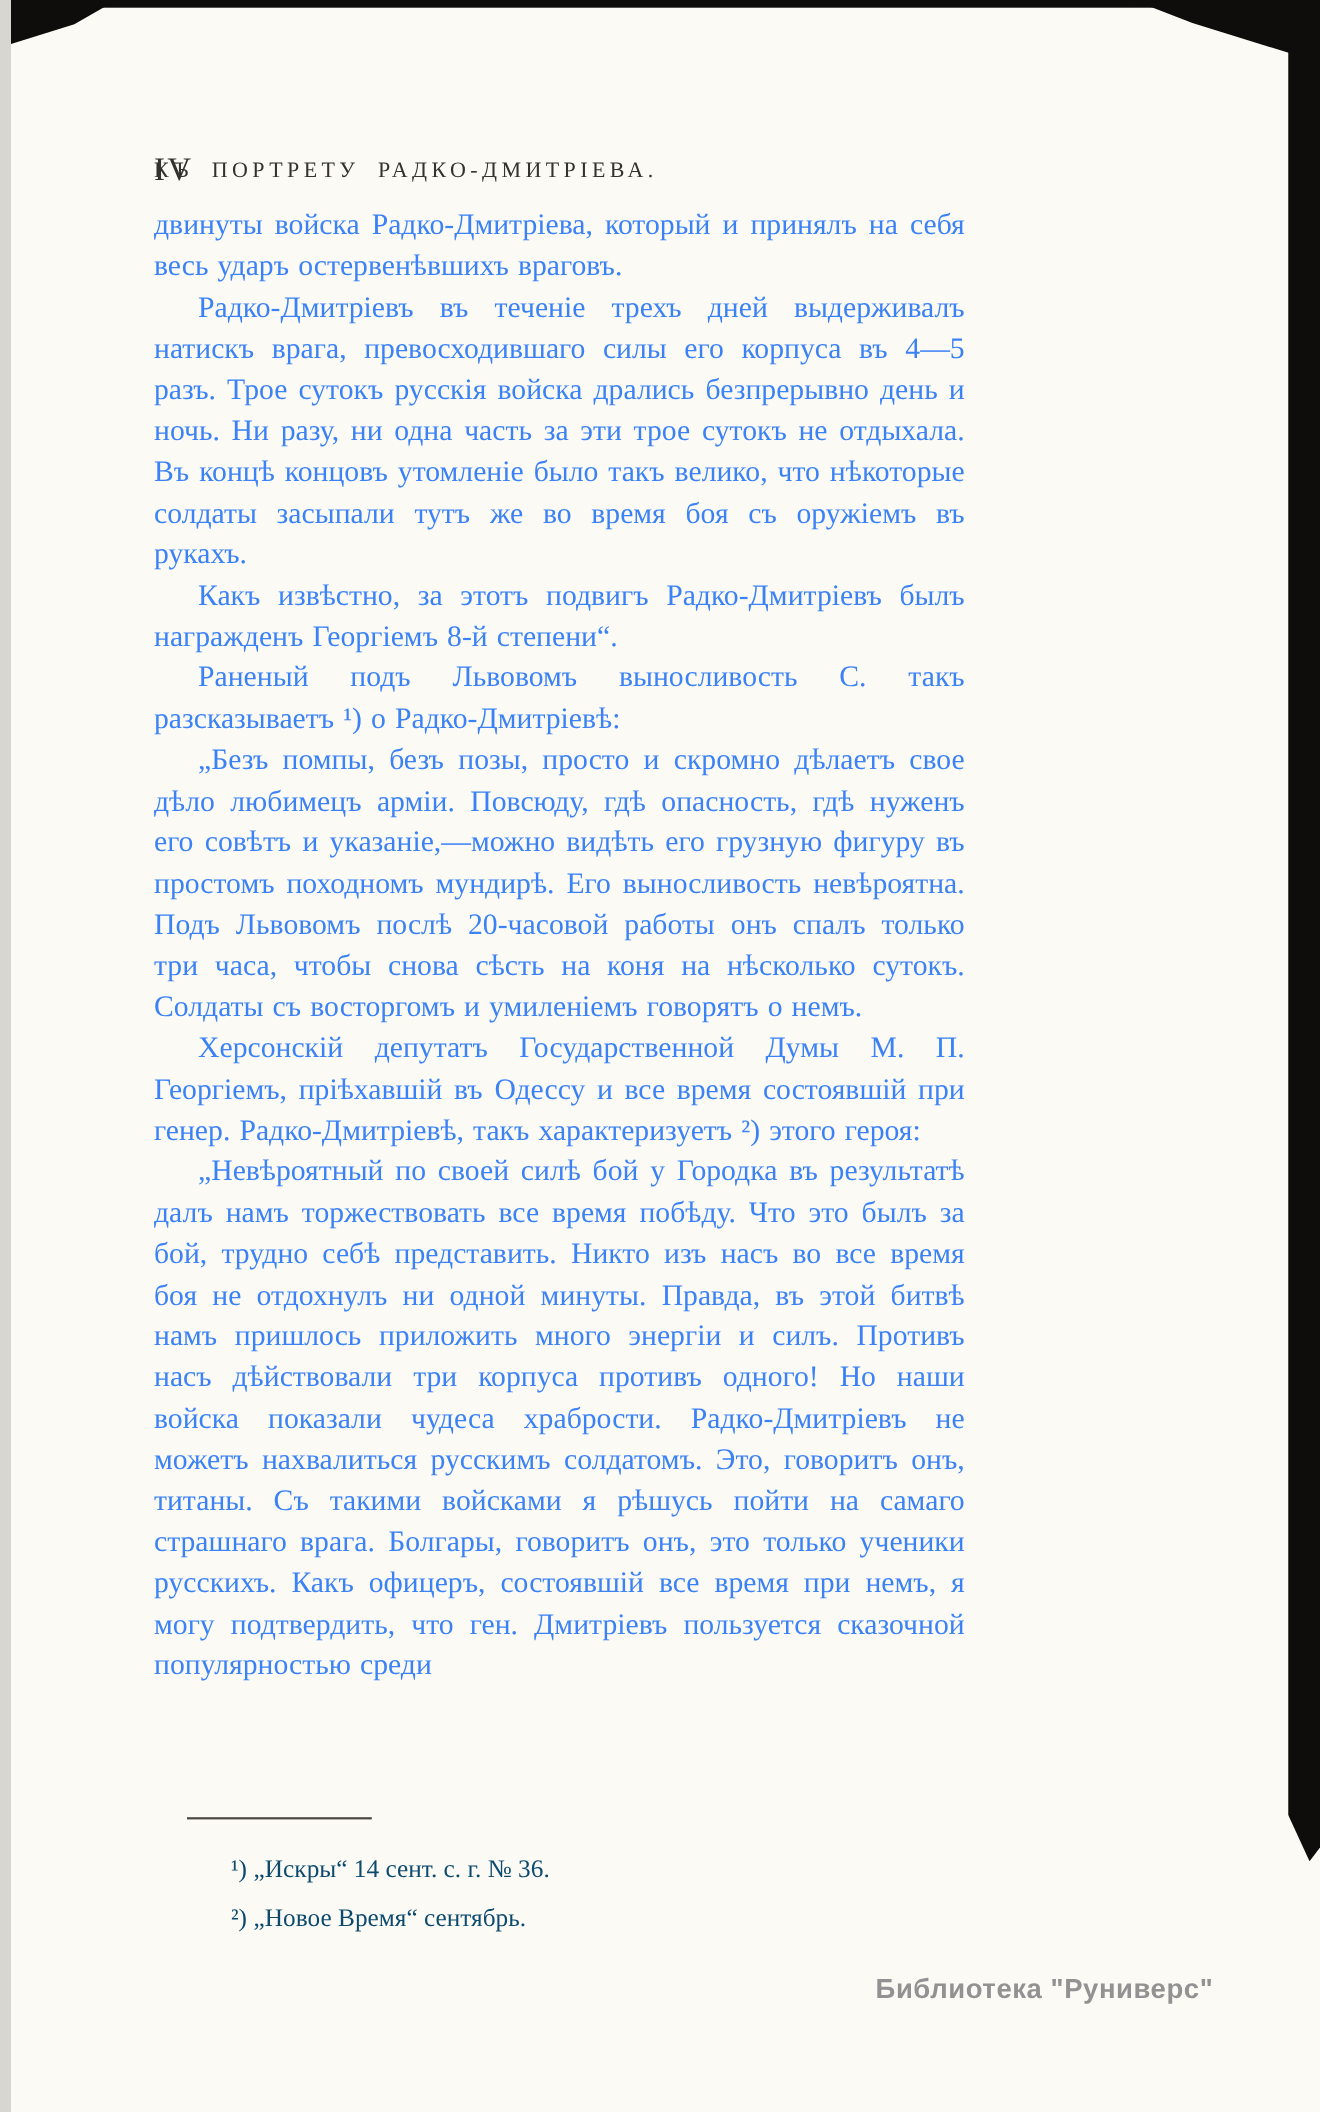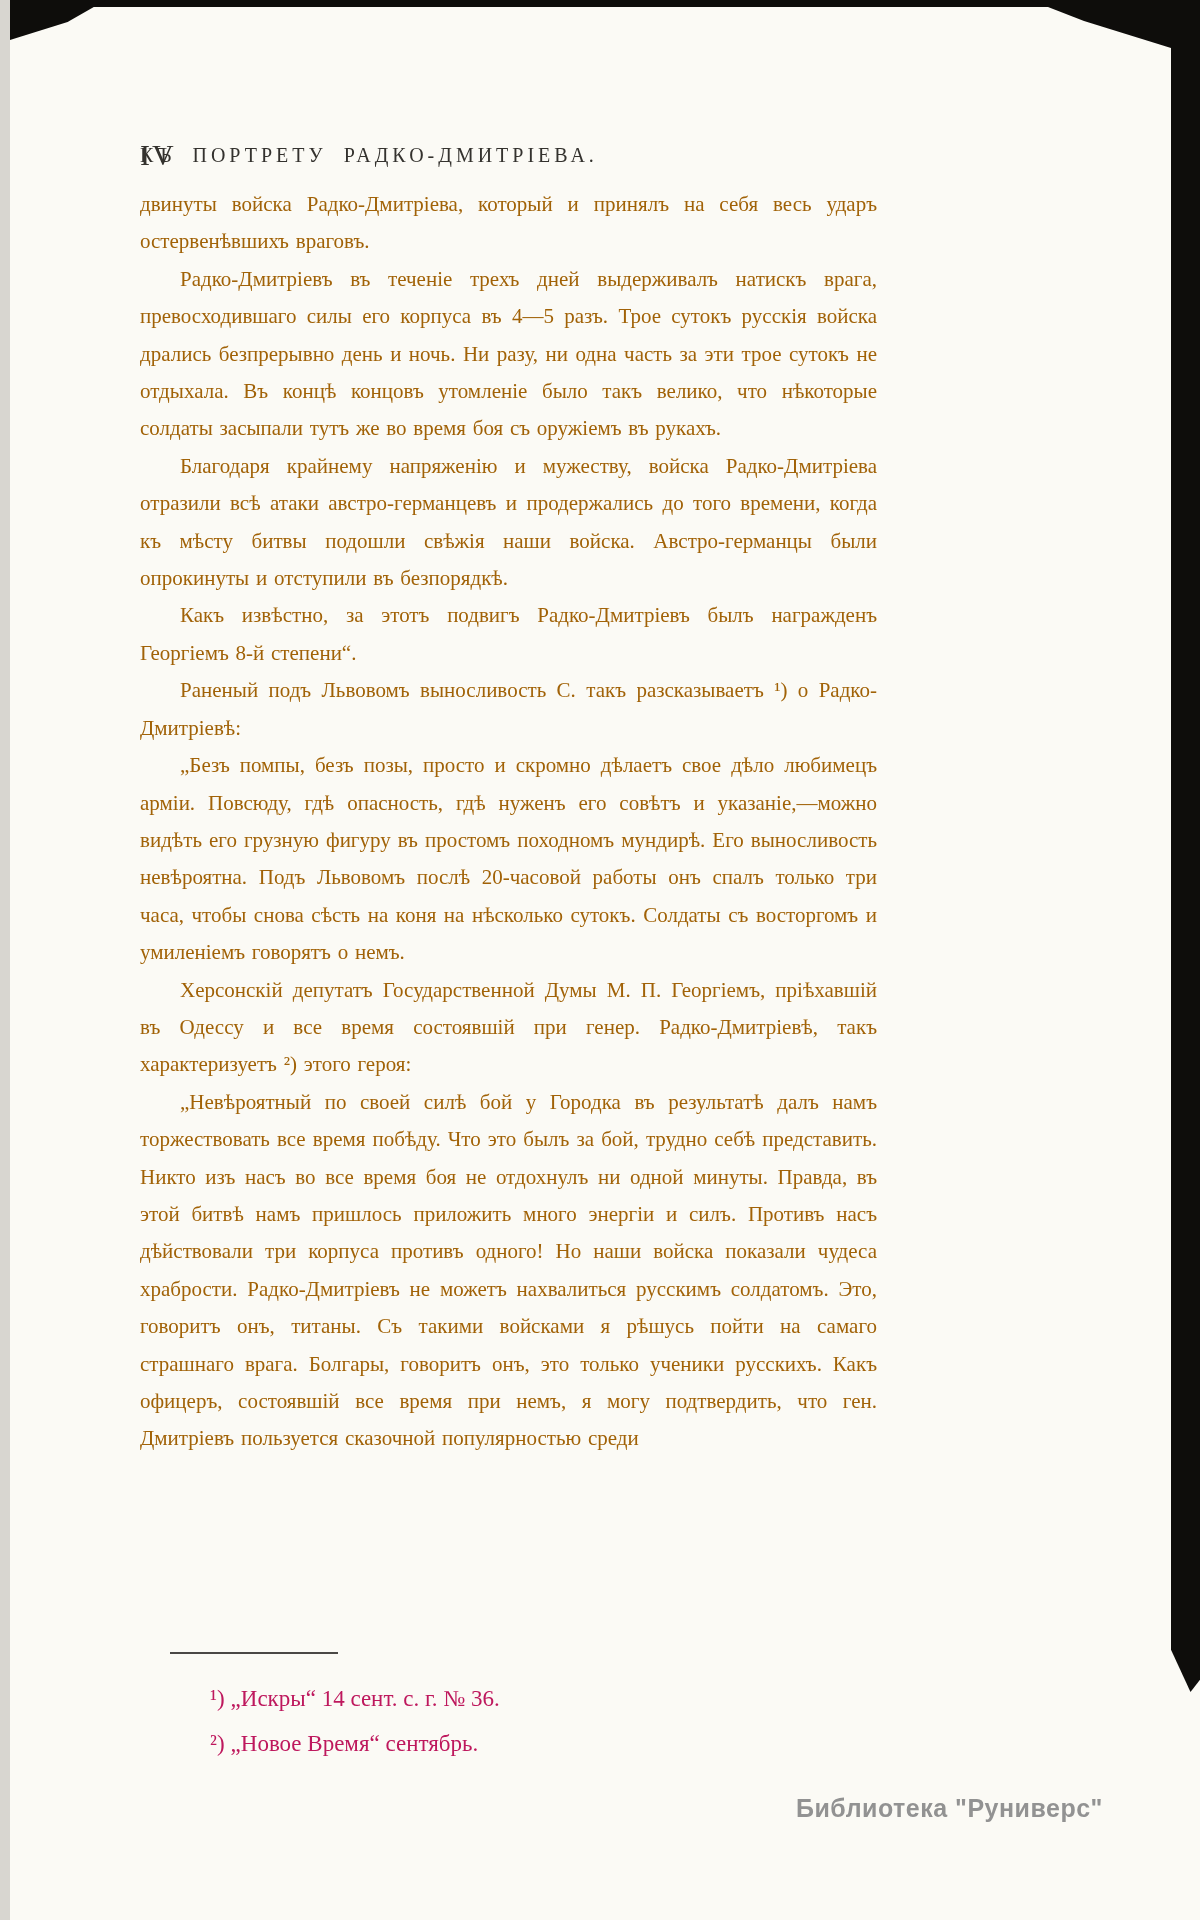--- a/index.html
+++ b/index.html
@@ -47,45 +47,45 @@
     word-spacing: 8px;
     padding-top: 8px;
     color: #34322e;
     white-space: nowrap;
   }
 
   
   .body-text {
     position: absolute;
     top: 186px; left: 130px; width: 737px;
-    font-size: 21px;
+    font-size: 27px;
     line-height: 37.4px;
     text-align: justify;
     word-spacing: 1.5px;
-    color: #a16207;
+    color: #3b82f6;
   }
   .para { text-indent: 40px; }
   .para.no-indent { text-indent: 0; }
 
   
   .footnotes {
     position: absolute;
     top: 1652px; left: 130px; width: 737px;
   }
   .footnote-rule {
     width: 168px; height: 2px;
     background: #4a4845;
     margin-left: 30px;
     margin-bottom: 22px;
   }
   .footnote {
     font-size: 23px;
     line-height: 45px;
     padding-left: 70px;
-    color: #be185d;
+    color: #0c4a6e;
   }
   .fn-marker { margin-right: 6px; }
 
   
   .watermark {
     position: absolute;
     top: 1794px; left: 786px;
     font-family: "Liberation Sans", sans-serif;
     font-weight: bold;
     font-size: 25px;
@@ -105,21 +105,20 @@
   <div class="artifact artifact-right-bar"></div>
 
   <div class="header">
     <div class="page-number">IV</div>
     <div class="running-title">КЪ ПОРТРЕТУ РАДКО-ДМИТРІЕВА.</div>
   </div>
 
   <div class="body-text">
     <p class="para no-indent">двинуты войска Радко-Дмитріева, который и принялъ на себя весь ударъ остервенѣвшихъ враговъ.</p>
     <p class="para">Радко-Дмитріевъ въ теченіе трехъ дней выдерживалъ натискъ врага, превосходившаго силы его корпуса въ 4—5 разъ. Трое сутокъ русскія войска дрались безпрерывно день и ночь. Ни разу, ни одна часть за эти трое сутокъ не отдыхала. Въ концѣ концовъ утомленіе было такъ велико, что нѣкоторые солдаты засыпали тутъ же во время боя съ оружіемъ въ рукахъ.</p>
-    <p class="para">Благодаря крайнему напряженію и мужеству, войска Радко-Дмитріева отразили всѣ атаки австро-германцевъ и продержались до того времени, когда къ мѣсту битвы подошли свѣжія наши войска. Австро-германцы были опрокинуты и отступили въ безпорядкѣ.</p>
     <p class="para">Какъ извѣстно, за этотъ подвигъ Радко-Дмитріевъ былъ награжденъ Георгіемъ 8-й степени“.</p>
     <p class="para">Раненый подъ Львовомъ выносливость С. такъ разсказываетъ ¹) о Радко-Дмитріевѣ:</p>
     <p class="para">„Безъ помпы, безъ позы, просто и скромно дѣлаетъ свое дѣло любимецъ арміи. Повсюду, гдѣ опасность, гдѣ нуженъ его совѣтъ и указаніе,—можно видѣть его грузную фигуру въ простомъ походномъ мундирѣ. Его выносливость невѣроятна. Подъ Львовомъ послѣ 20-часовой работы онъ спалъ только три часа, чтобы снова сѣсть на коня на нѣсколько сутокъ. Солдаты съ восторгомъ и умиленіемъ говорятъ о немъ.</p>
     <p class="para">Херсонскій депутатъ Государственной Думы М. П. Георгіемъ, пріѣхавшій въ Одессу и все время состоявшій при генер. Радко-Дмитріевѣ, такъ характеризуетъ ²) этого героя:</p>
     <p class="para">„Невѣроятный по своей силѣ бой у Городка въ результатѣ далъ намъ торжествовать все время побѣду. Что это былъ за бой, трудно себѣ представить. Никто изъ насъ во все время боя не отдохнулъ ни одной минуты. Правда, въ этой битвѣ намъ пришлось приложить много энергіи и силъ. Противъ насъ дѣйствовали три корпуса противъ одного! Но наши войска показали чудеса храбрости. Радко-Дмитріевъ не можетъ нахвалиться русскимъ солдатомъ. Это, говоритъ онъ, титаны. Съ такими войсками я рѣшусь пойти на самаго страшнаго врага. Болгары, говоритъ онъ, это только ученики русскихъ. Какъ офицеръ, состоявшій все время при немъ, я могу подтвердить, что ген. Дмитріевъ пользуется сказочной популярностью среди</p>
   </div>
 
   <div class="footnotes">
     <div class="footnote-rule"></div>
     <p class="footnote"><span class="fn-marker">¹)</span><span>„Искры“ 14 сент. с. г. № 36.</span></p>

